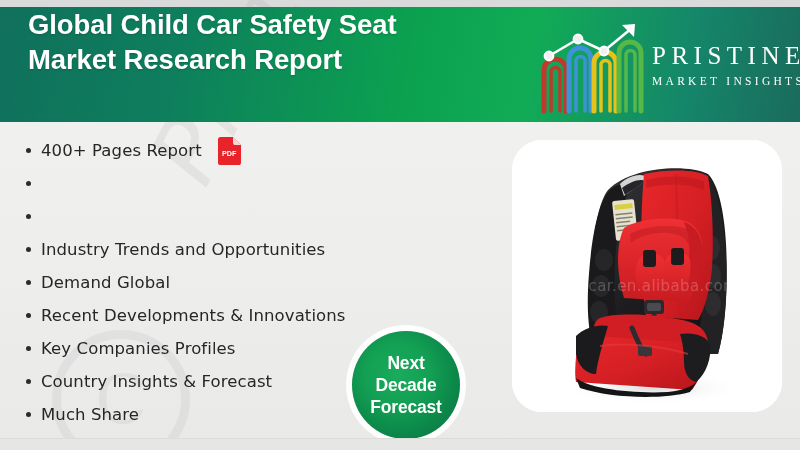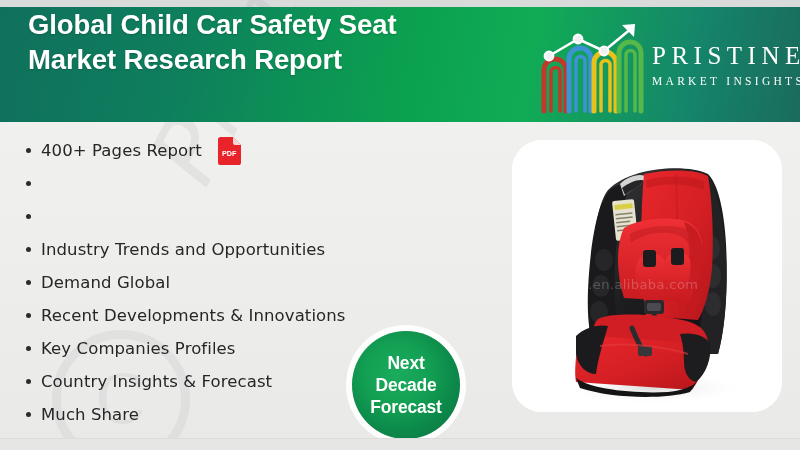--- a/index.html
+++ b/index.html
@@ -203,23 +203,23 @@
     left: 0;
     top: 0;
     width: 270px;
     height: 272px;
   }
   .img-watermark {
     position: absolute;
     left: 26px;
     top: 137px;
     width: 200px;
-    text-align: left;
+    text-align: right;
     font-family: "DejaVu Sans", sans-serif;
-    font-size: 13px;
+    font-size: 15px;
     color: rgba(255,255,255,0.22);
     letter-spacing: 0.4px;
     pointer-events: none;
     user-select: none;
   }
 
   
   .bottom-strip {
     position: absolute;
     left: 0;

